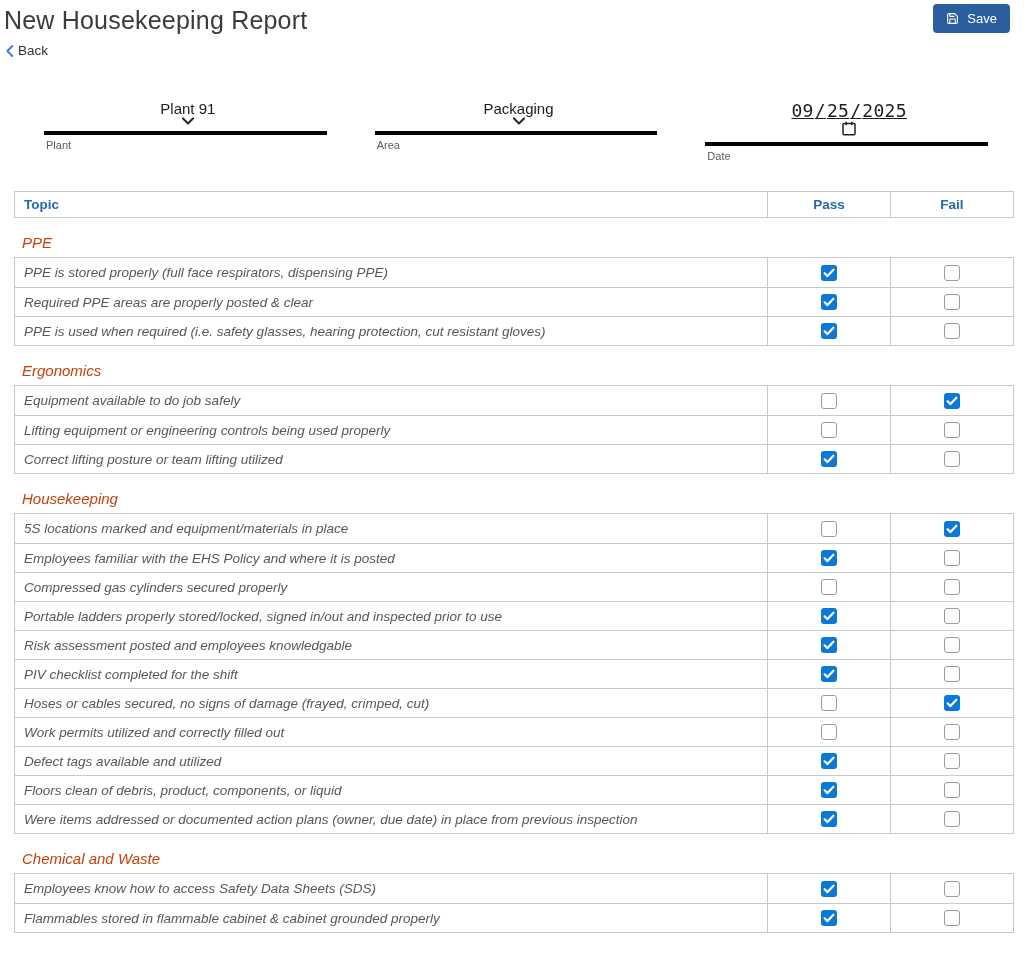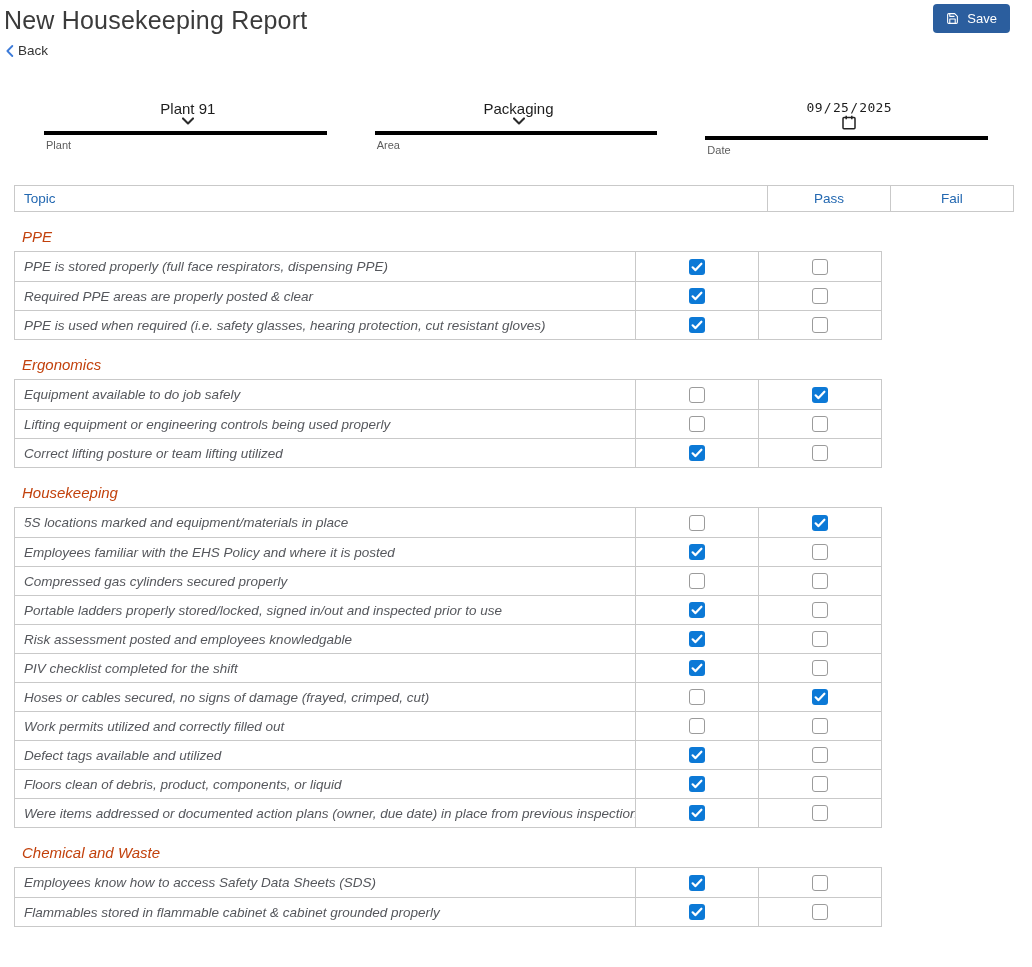--- a/index.html
+++ b/index.html
@@ -15,35 +15,35 @@
   .save-btn { position:absolute; top:4px; right:22px; display:inline-flex; align-items:center;
     gap:8px; background:#2b5e9e; color:#fff; border:none; border-radius:4px;
     font-family:"Liberation Sans", sans-serif; font-size:13px; padding:7px 13px; cursor:pointer; }
 
   
   .fields-row { display:flex; gap:48px; margin:39px 44px 0 44px; }
   .field { flex:1; min-width:0; }
   .field-box { display:flex; align-items:center; justify-content:space-between;
     border-bottom:4px solid #000000; padding:0 3px 6px 8px; cursor:pointer;flex-direction:column; }
   .field-value { font-size:15px; color:#1d1d1d; white-space:nowrap; }
-  .date-value { font-family:"DejaVu Sans Mono", monospace; font-size:13px; letter-spacing:.3px; }
+  .date-value { font-family:"DejaVu Sans Mono", monospace; font-size:18px; letter-spacing:.3px;text-decoration:underline; }
   .date-value .sep { padding:0 1px; }
   .field-label { font-size:11px; color:#5c5c5c; margin-top:4px; padding-left:2px; }
   .ficon { display:inline-flex; flex:none; }
 
   
   .thead { display:flex; align-items:stretch; margin:29px 18px 0 14px; width:1000px;
     border:1px solid #c9c9c9; height:27px; }
-  .thead .hc { display:flex; align-items:center; font-size:13.5px; font-weight:400; color:#2368b1; }
+  .thead .hc { display:flex; align-items:center; font-size:13.5px; font-weight:700; color:#2368b1; }
   .hc.topic { flex:1; padding-left:9px; }
   .hc.pass, .hc.fail { width:123px; flex:none; justify-content:center; border-left:1px solid #c9c9c9; }
 
   .section-heading { font-style:italic; font-size:15px; color:#c2410c;
     margin:16px 0 6px 22px; }
-  .stable { width:868px; margin-left:14px; border:1px solid #c9c9c9; }
+  .stable { width:1000px; margin-left:14px; border:1px solid #c9c9c9; }
   .trow { display:flex; align-items:stretch; height:29px; }
   .trow + .trow { border-top:1px solid #c9c9c9; }
   .cell { display:flex; align-items:center; }
   .cell.topic { flex:1; min-width:0; padding-left:9px; font-style:italic; font-size:13.5px;
     color:#55575c; white-space:nowrap; overflow:hidden; }
   .cell.check { width:123px; flex:none; justify-content:center; border-left:1px solid #c9c9c9; }
 
   .cb { width:16px; height:16px; border-radius:3px; cursor:pointer;
     display:flex; align-items:center; justify-content:center;
     border:1px solid #9b9b9b; background:#fff; }

